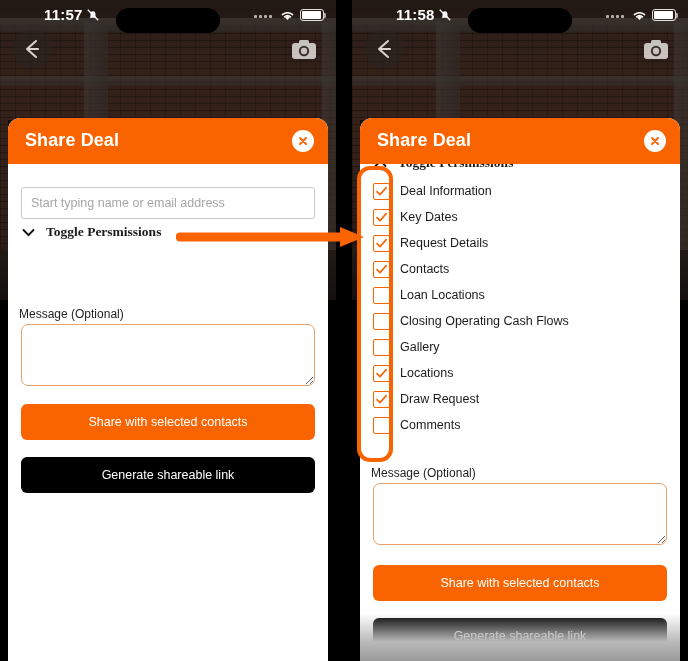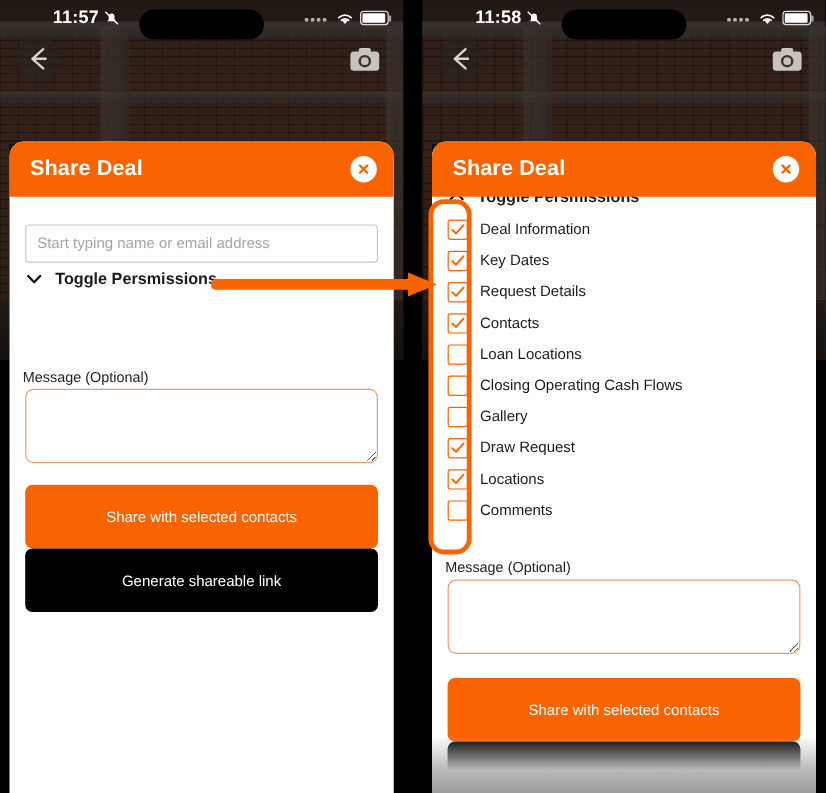--- a/index.html
+++ b/index.html
@@ -132,32 +132,32 @@
     position: absolute; left: 13px; right: 13px; top: 11px; height: 32px;
     border: 1px solid #c9c9c9; border-radius: 3px; background: #fff;
     font-family: "Liberation Sans", sans-serif; font-size: 12.5px; color: #222;
     padding: 0 9px;
     margin-top: 12px;
   }
   .contact-input::placeholder { color: #a6a6a6; }
 
   .toggle-row {
     position: absolute; left: 13px; top: 57px; height: 22px;
-    display: flex; align-items: center; gap: 10px;
+    display: flex; align-items: center; gap: 10px; font-family: Liberation Serif, serif;
   }
   .chev { width: 15px; height: 15px; display: block; }
   .toggle-label { font-size: 13.5px; font-weight: bold; color: #1b1b1b; }
 
   .msg-label { position: absolute; left: 11px; font-size: 12px; color: #222; }
   .msg-box {
     position: absolute; left: 13px; right: 13px;
     border: 1px solid #eba06a; border-radius: 7px; background: #fff;
   }
   .btn {
-    position: absolute; left: 13px; right: 13px; height: 53px;
+    position: absolute; left: 13px; right: 13px; height: 36px;
     border: none; border-radius: 6px; color: #fff;
     font-family: "Liberation Sans", sans-serif; font-size: 12.5px;
     display: flex; align-items: center; justify-content: center;
   }
   .btn.share { background: #F96400; }
   .btn.link  { background: #000000; }
 
   
   .L .msg-label { top: 143px; }
   .L .msg-box   { top: 160px; height: 62px; }
@@ -419,29 +419,29 @@
             <div class="perm-row">
               <div class="cbox"></div>
               <span class="perm-label">Gallery</span>
             </div>
             <div class="perm-row">
               <div class="cbox">
                 <svg width="13" height="13" viewBox="0 0 13 13">
                   <path d="M2 6.6 L5 9.6 L11.2 2.6" stroke="#F96400" stroke-width="1.6" fill="none" stroke-linecap="round" stroke-linejoin="round"></path>
                 </svg>
               </div>
+              <span class="perm-label">Locations</span>
+            </div>
+            <div class="perm-row">
+              <div class="cbox">
+                <svg width="13" height="13" viewBox="0 0 13 13">
+                  <path d="M2 6.6 L5 9.6 L11.2 2.6" stroke="#F96400" stroke-width="1.6" fill="none" stroke-linecap="round" stroke-linejoin="round"></path>
+                </svg>
+              </div>
               <span class="perm-label">Draw Request</span>
-            </div>
-            <div class="perm-row">
-              <div class="cbox">
-                <svg width="13" height="13" viewBox="0 0 13 13">
-                  <path d="M2 6.6 L5 9.6 L11.2 2.6" stroke="#F96400" stroke-width="1.6" fill="none" stroke-linecap="round" stroke-linejoin="round"></path>
-                </svg>
-              </div>
-              <span class="perm-label">Locations</span>
             </div>
             <div class="perm-row">
               <div class="cbox"></div>
               <span class="perm-label">Comments</span>
             </div>
           </div>
 
         <div class="msg-label">Message (Optional)</div>
         <textarea class="msg-box" style=""></textarea>
 

